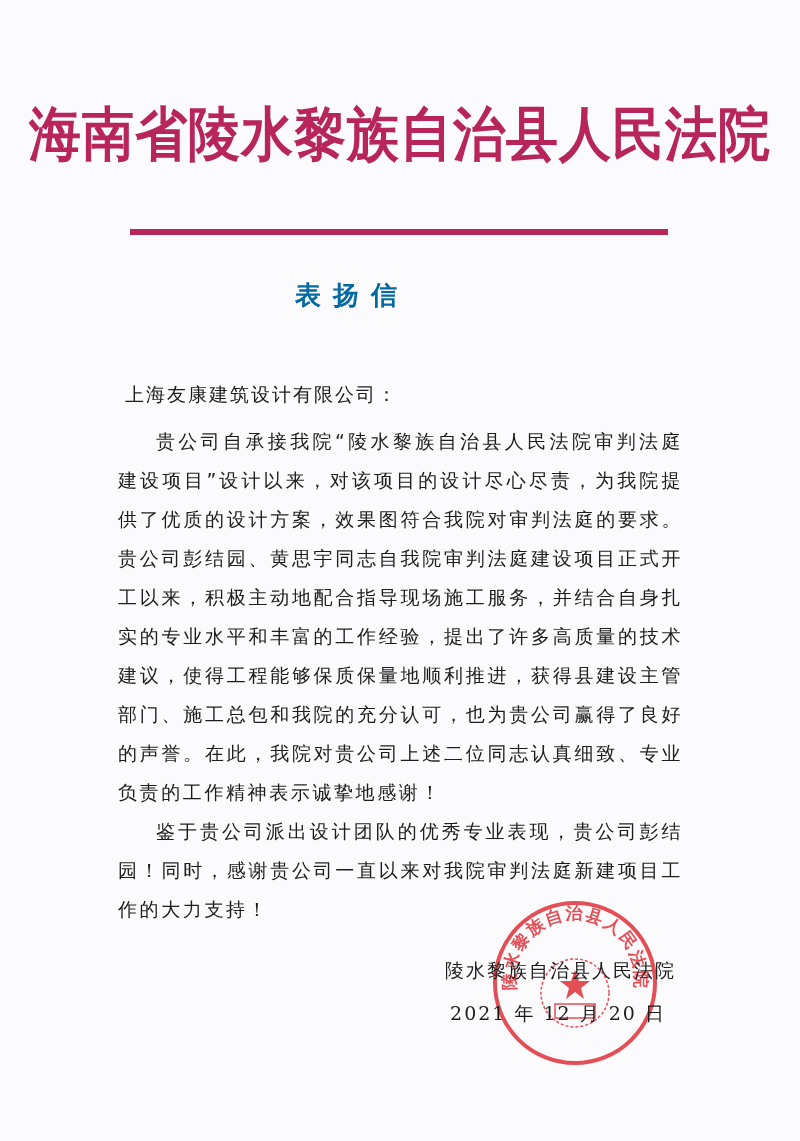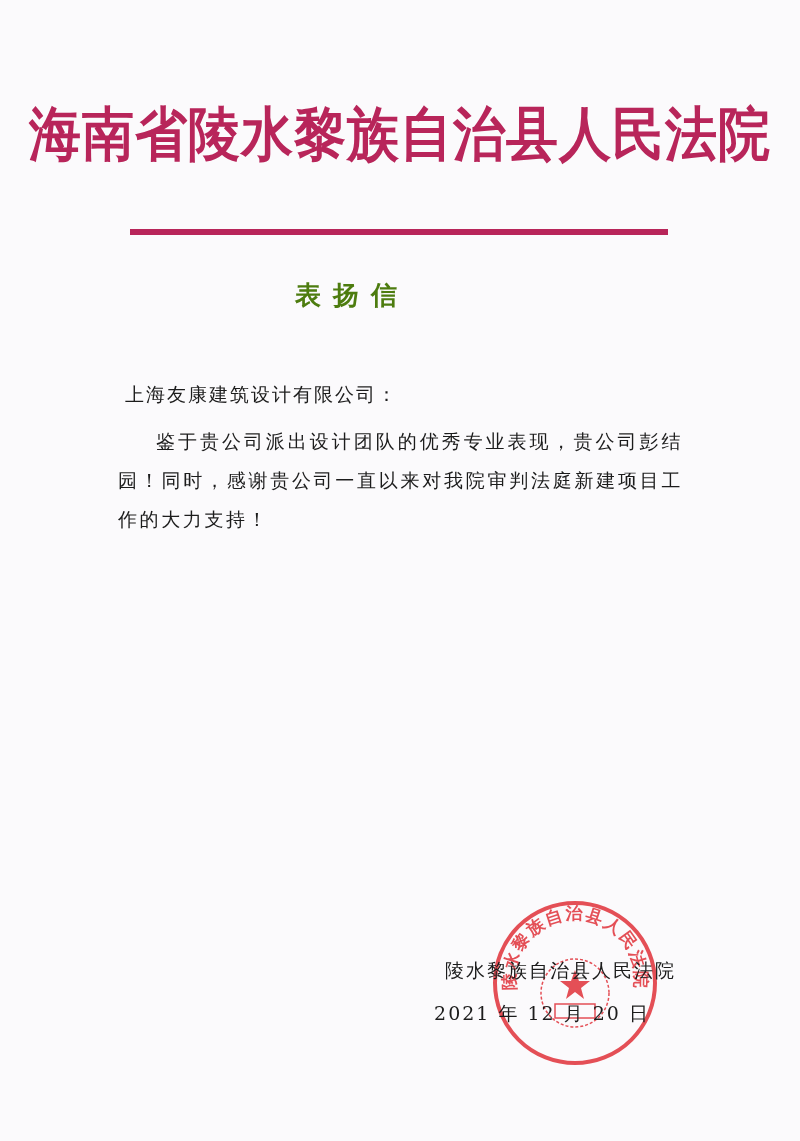--- a/index.html
+++ b/index.html
@@ -24,56 +24,57 @@
     position: absolute; left: 130px; top: 229px;
     width: 538px; height: 6px;
     background: #b8255a;
   }
   .doc-title {
     position: absolute; left: 0; top: 278px; width: 704px;
     text-align: center;
     font-family: "DejaVu Serif", serif;
     font-size: 26px; font-weight: bold;
     letter-spacing: 12px;
-    color: #4d7c0f;
+    color: #0369a1;
   }
   .salutation {
     position: absolute; left: 125px; top: 382px;
     font-size: 19px; letter-spacing: 2px;
   }
   .body-text {
     position: absolute; left: 118px; top: 422px; width: 565px;
     font-size: 19px;
     line-height: 39px;
     letter-spacing: 2.6px;
     text-align: justify;
   }
   .body-text p { margin: 0; text-indent: 2em; }
   .signature {
     position: absolute; left: 0; width: 676px; text-align: right;
     font-size: 19px; letter-spacing: 2px; z-index: 2;
   }
   .sig-org { top: 958px; }
-  .sig-date { top: 1001px; right: auto; font-family: "DejaVu Serif", serif; }
+  .sig-date { top: 1001px; right: auto; font-family: "DejaVu Serif", serif; padding-left: 16px; }
   .seal {
     position: absolute; left: 490px; top: 898px;
     width: 170px; height: 170px; z-index: 1; opacity: 0.85;
   }
 </style>
 </head>
 <body>
 
 <div class="letterhead">海南省陵水黎族自治县人民法院</div>
 <div class="rule"></div>
 
 <div class="doc-title">表扬信</div>
 
 <div class="salutation">上海友康建筑设计有限公司：</div>
 
 <div class="body-text">
+  <p>贵公司自承接我院“陵水黎族自治县人民法院审判法庭建设项目”设计以来，对该项目的设计尽心尽责，为我院提供了优质的设计方案，效果图符合我院对审判法庭的要求。贵公司彭结园、黄思宇同志自我院审判法庭建设项目正式开工以来，积极主动地配合指导现场施工服务，并结合自身扎实的专业水平和丰富的工作经验，提出了许多高质量的技术建议，使得工程能够保质保量地顺利推进，获得县建设主管部门、施工总包和我院的充分认可，也为贵公司赢得了良好的声誉。在此，我院对贵公司上述二位同志认真细致、专业负责的工作精神表示诚挚地感谢！</p>
   <p>鉴于贵公司派出设计团队的优秀专业表现，贵公司彭结园！同时，感谢贵公司一直以来对我院审判法庭新建项目工作的大力支持！</p>
 </div>
 
 <svg class="seal" viewBox="0 0 170 170">
   <defs>
     <path id="sealArc" d="M 28 100 A 60 60 0 1 1 142 100"></path>
   </defs>
   <circle cx="85" cy="85" r="80" fill="none" stroke="#e0323a" stroke-width="4"></circle>
   <text font-size="17" font-weight="bold" fill="#e0323a" font-family="DejaVu Sans, sans-serif" letter-spacing="2">
     <textPath href="#sealArc" startOffset="50%" text-anchor="middle">陵水黎族自治县人民法院</textPath>

